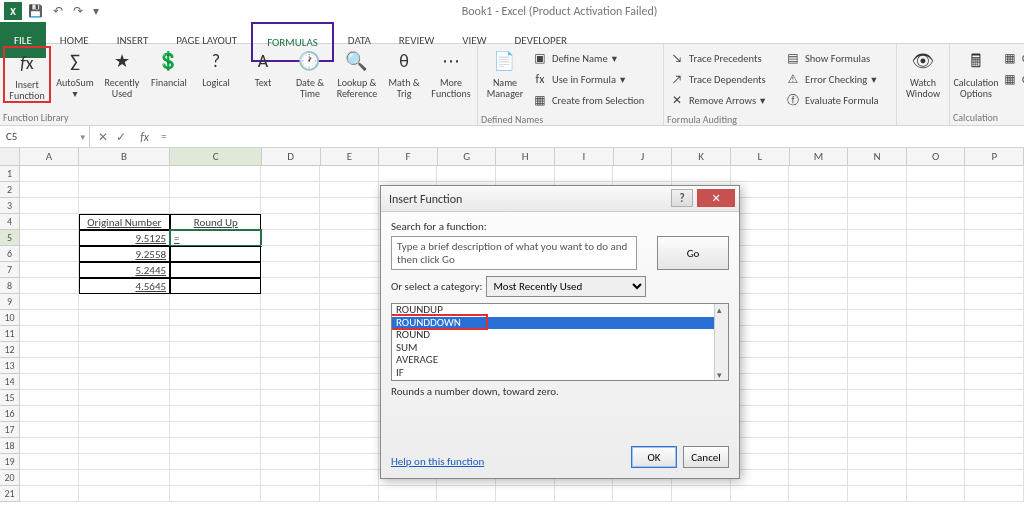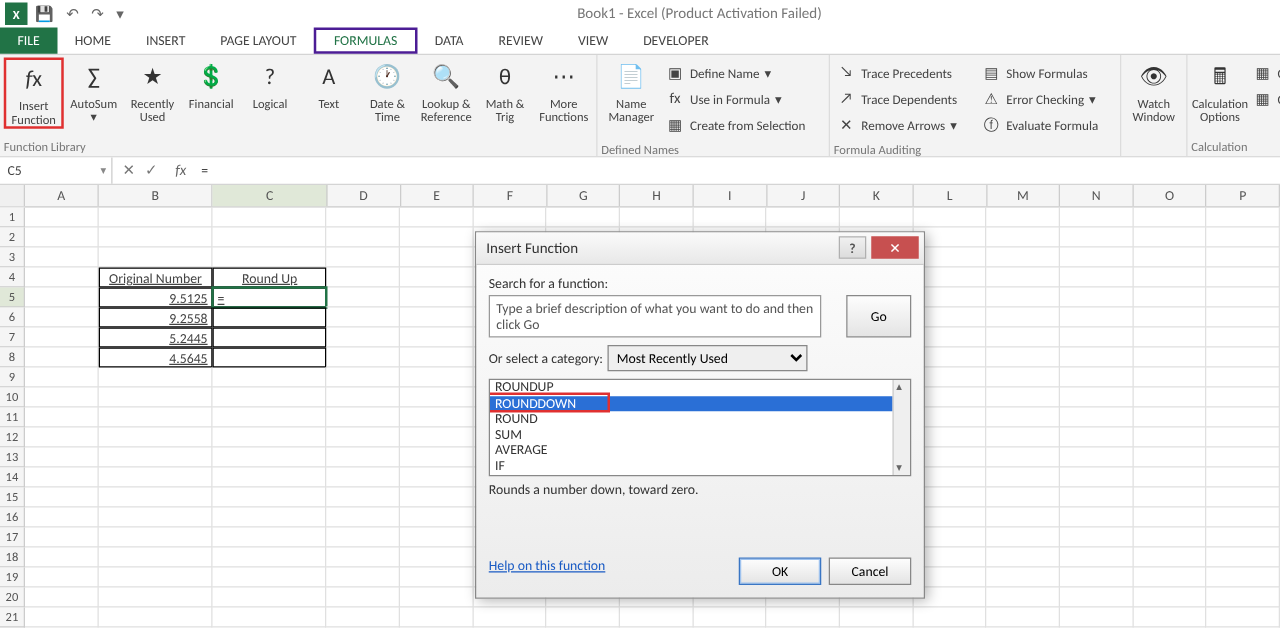--- a/index.html
+++ b/index.html
@@ -7,21 +7,21 @@
 
 
 .titlebar { height: 22px; background: #fff; display: flex; align-items: center; padding: 0 4px; color: #777; }
 .titlebar .excel-icon { width: 18px; height: 18px; background: #217346; display: flex; align-items: center; justify-content: center; color: #fff; font-weight: bold; font-size: 10px; margin-right: 6px; }
 .titlebar .qat { display: flex; gap: 10px; }
 .titlebar .qat span { color: #666; font-size: 12px; }
 .titlebar .title { flex: 1; text-align: center; font-size: 12px; }
 
 
 .tabs { height: 22px; display: flex; align-items: stretch; background: #fff; border-bottom: 1px solid #d4d4d4; }
-.tabs .tab { padding: 8px 14px; display: flex; align-items: center; font-size: 11px; color: #444; cursor: pointer; }
+.tabs .tab { padding: 18px 14px; display: flex; align-items: center; font-size: 11px; color: #444; cursor: pointer; }
 .tabs .file { background: #217346; color: #fff; font-weight: normal; }
 .tabs .highlight { border: 2px solid #4c1d95; }
 .tabs .active { color: #217346; }
 
 
 .ribbon { height: 82px; background: #f3f3f3; border-bottom: 1px solid #d4d4d4; display: flex; }
 .grp { border-right: 1px solid #dcdcdc; display: flex; flex-direction: column; justify-content: space-between; padding: 2px 3px 1px; }
 .grp .items { display: flex; gap: 1px; }
 .grp .label { font-size: 10px; color: #777; padding-top: 1px; }
 .rbtn { display: flex; flex-direction: column; align-items: center; justify-content: flex-start; width: 46px; font-size: 10px; text-align: center; color: #444; line-height: 1.1; cursor: pointer; padding-top: 2px; }
@@ -61,36 +61,36 @@
 
 .dialog { position: absolute; left: 380px; top: 185px; width: 360px; background: linear-gradient(#fdfdfd,#ececec); border: 1px solid #888; box-shadow: 2px 2px 10px rgba(0,0,0,.3); }
 .dlg-title { height: 26px; background: linear-gradient(#fafafa,#e8e8e8); display: flex; align-items: center; padding: 0 8px; border-bottom: 1px solid #ccc; position: relative; }
 .dlg-title span { font-size: 12px; color: #333; }
 .dlg-close { position: absolute; right: 4px; top: 3px; width: 38px; height: 18px; background: #c75050; color: #fff; display: flex; align-items: center; justify-content: center; font-size: 11px; }
 .dlg-help { position: absolute; right: 46px; top: 3px; width: 22px; height: 18px; background: linear-gradient(#f0f0f0,#dcdcdc); border: 1px solid #b0b0b0; display: flex; align-items: center; justify-content: center; font-size: 11px; font-weight: bold; color: #555; }
 .dlg-body { padding: 8px 10px; font-size: 11px; color: #333; }
 .dlg-body label { display: block; margin-bottom: 3px; }
 .searchrow { display: flex; gap: 20px; margin-bottom: 6px; }
 .searchbox { flex: 1; border: 1px solid #999; background: #fff; padding: 3px 5px; font-size: 11px; color: #555; }
-.go-btn { width: 52px; border: 1px solid #888; background: linear-gradient(#fdfdfd,#e4e4e4); font-size: 11px; }
+.go-btn { width: 72px; border: 1px solid #888; background: linear-gradient(#fdfdfd,#e4e4e4); font-size: 11px; }
 .catrow { display: flex; align-items: center; gap: 4px; margin-bottom: 6px; }
 .catrow select { flex: 0 0 160px; border: 1px solid #888; font-size: 11px; padding: 2px; }
 .funclist { border: 1px solid #888; background: #fff; height: 78px; overflow: hidden; margin-bottom: 4px; position: relative; }
 .funclist .fi { padding: 0 4px; font-size: 11px; line-height: 12.5px; }
 .funclist .fi.sel { background: #2a6fd6; color: #fff; }
 .funclist .scroll { position: absolute; right: 0; top: 0; bottom: 0; width: 14px; background: #efefef; border-left: 1px solid #ccc; }
 .funclist .scroll::before { content: "▴"; position: absolute; top: 0; left: 2px; font-size: 9px; color: #666; }
 .funclist .scroll::after { content: "▾"; position: absolute; bottom: 0; left: 2px; font-size: 9px; color: #666; }
 .redbox { position: absolute; border: 2px solid #e03030; pointer-events: none; }
 .sig { font-weight: bold; font-size: 11px; }
 .desc { font-size: 11px; margin: 3px 0 34px; }
-.dlg-footer { display: flex; justify-content: space-between; align-items: flex-start; padding: 6px 10px 10px; }
+.dlg-footer { display: flex; justify-content: space-between; align-items: flex-end; padding: 6px 10px 10px; }
 .helplink { color: #1a5bc4; font-size: 11px; text-decoration: underline; }
 .btns { display: flex; gap: 6px; }
-.btns button { width: 66px; height: 22px; border: 1px solid #888; background: linear-gradient(#fdfdfd,#e4e4e4); font-size: 11px; }
+.btns button { width: 46px; height: 22px; border: 1px solid #888; background: linear-gradient(#fdfdfd,#e4e4e4); font-size: 11px; }
 .btns button.default { border: 1px solid #3a76c4; box-shadow: 0 0 0 1px #9ec2ee inset; }
 </style>
 </head>
 <body>
 
 <div class="titlebar">
   <div class="excel-icon">X</div>
   <div class="qat">
     <span>💾</span>
     <span>↶</span>

